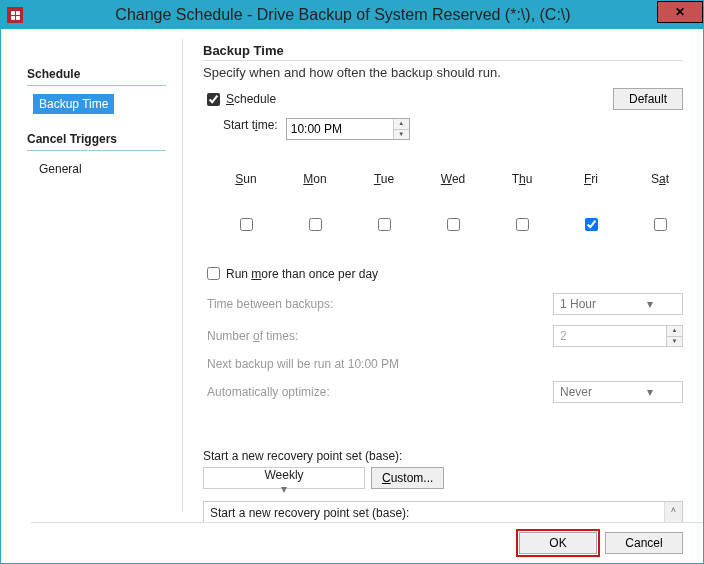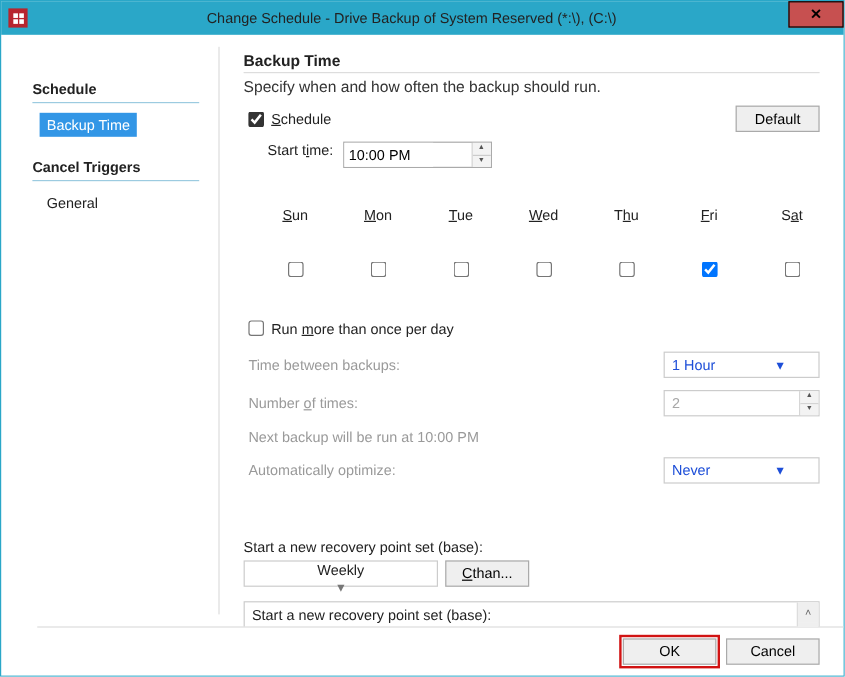--- a/index.html
+++ b/index.html
@@ -31,21 +31,21 @@
     margin-left: 6px;
     background: #b7252e;
     display: inline-flex;
     align-items: center;
     justify-content: center;
   }
   .titlebar .app-icon svg { width: 11px; height: 11px; fill: #fff; }
   .titlebar .title {
     flex: 1;
     text-align: center;
-    font-size: 12px;
+    font-size: 16px;
     padding-right: 40px;
   }
   .titlebar .close {
     position: absolute;
     right: 0; top: 0;
     width: 44px; height: 20px;
     background: #c75050;
     border: 1px solid #000;
     display: flex;
     align-items: center;
@@ -191,21 +191,21 @@
     border: 1px solid #ccc;
     display: flex;
     align-items: center;
     background: #fff;
   }
   .select-dis span, .select-en span {
     flex: 1;
     padding: 0 6px;
     font-size: 12px;
   }
-  .select-dis span { color: #1d4ed8; }
+  .select-dis span { color: #737373; }
   .caret {
     width: 16px; text-align: center;
     font-size: 9px;
     color: #777;
   }
   .num-dis input {
     border: none; width: 100%; font-size: 12px;
     padding: 0 6px; color: #a7a7a7; background: transparent;
   }
   .recovery-row {
@@ -370,21 +370,21 @@
 
         <div class="sep"></div>
 
         <div class="recovery-row">
           <span class="lbl">Start a new recovery point set (base):</span>
           <div class="rowin">
             <div class="select-en">
               <span>Weekly</span>
               <span class="caret">▾</span>
             </div>
-            <button class="btn"><span class="u">C</span><span>than...</span></button>
+            <button class="btn"><span class="u">C</span><span>ustom...</span></button>
           </div>
         </div>
 
         <div class="desc-box">
           <div>Start a new recovery point set (base):</div>
           <div class="scrollbar">
             <div class="arrow">˄</div>
             <div class="track"></div>
             <div class="arrow">˅</div>
           </div>

